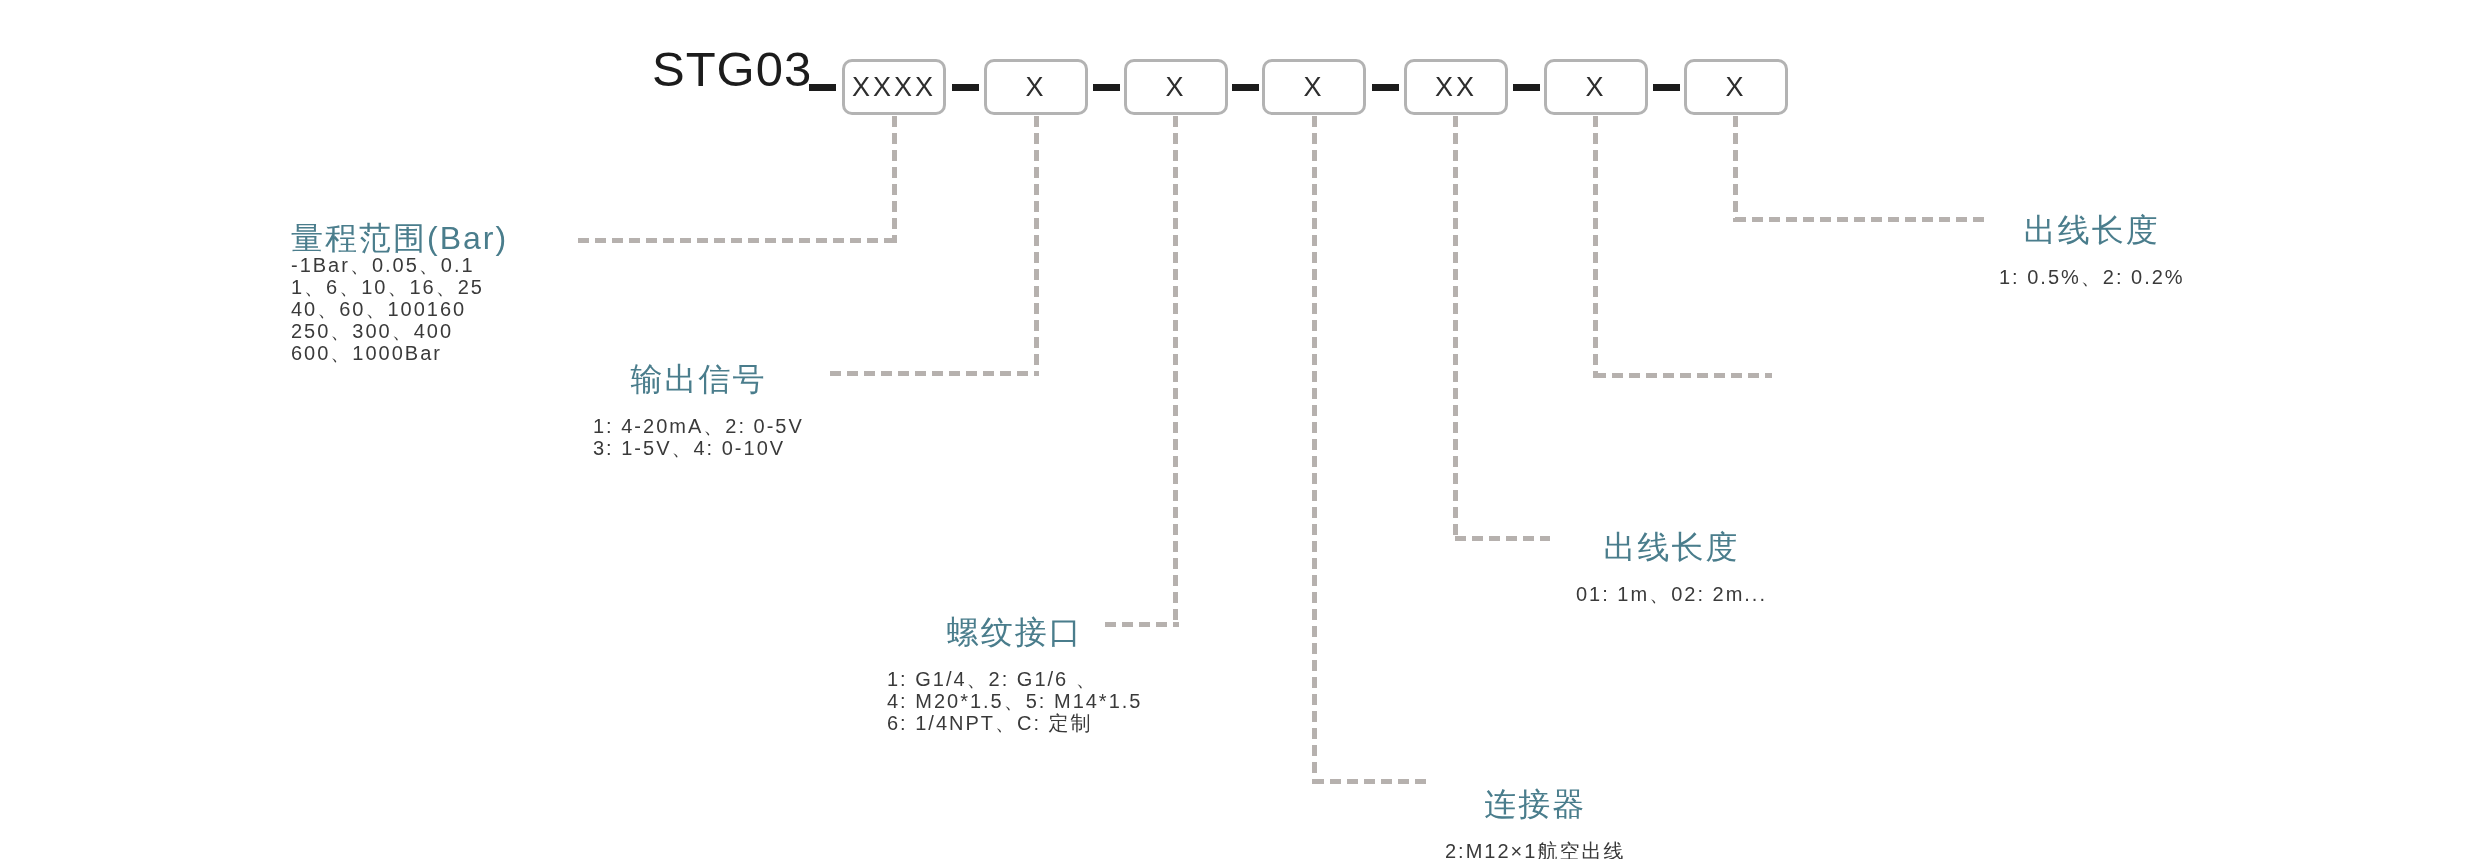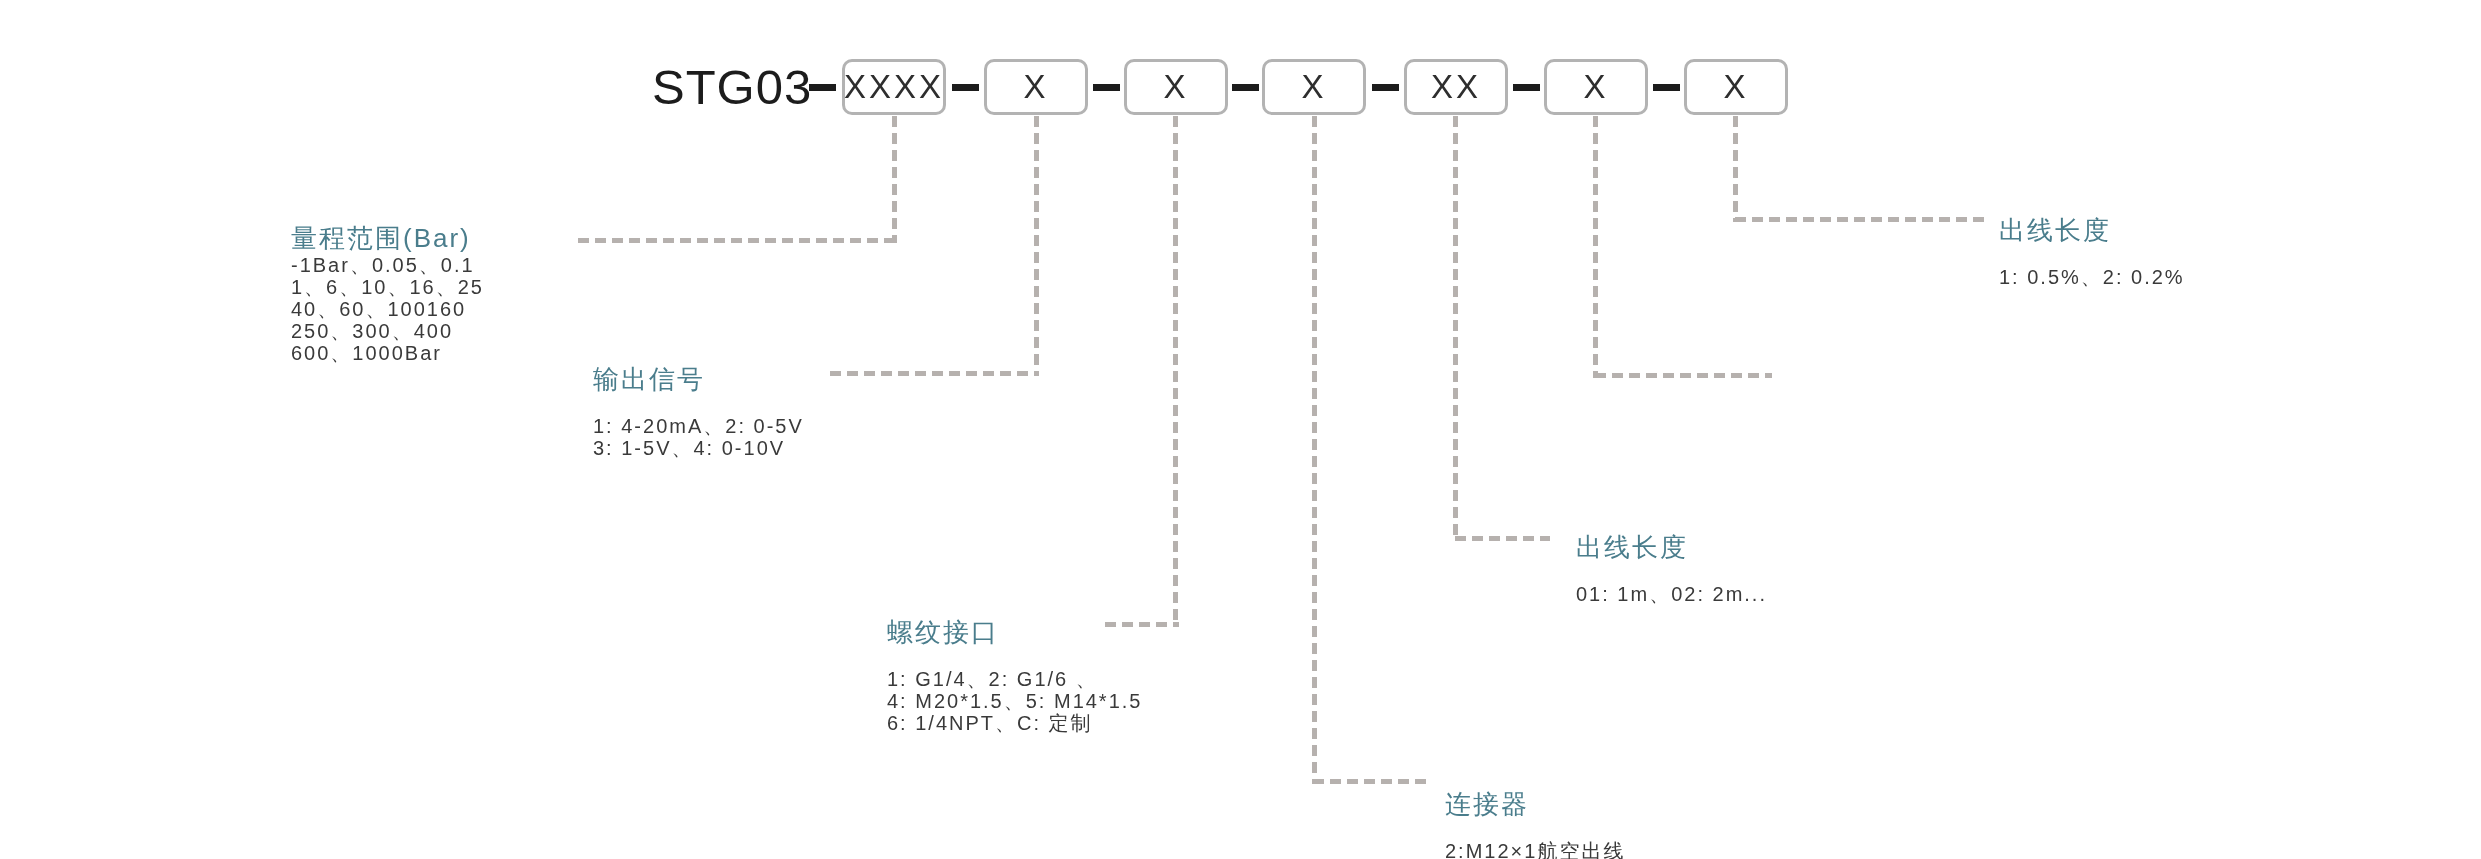--- a/index.html
+++ b/index.html
@@ -15,52 +15,52 @@
   .canvas {
     position: relative;
     width: 2481px;
     height: 859px;
     background: #ffffff;
     overflow: hidden;
   }
   
   .model-prefix {
     position: absolute;
-    top: 59px; left: 652px; height: 56px;
+    top: 41px; left: 652px; height: 56px;
     display: flex; align-items: center;
     font-size: 49px; letter-spacing: 1px; color: var(--ink);
   }
   .code-box {
     position: absolute;
     top: 59px; width: 104px; height: 56px;
     border: 3.5px solid var(--box-border);
     border-radius: 10px;
     background: #ffffff;
     display: flex; align-items: center; justify-content: center;
-    font-size: 33px; letter-spacing: 3px; color: #2e2e2e;
+    font-size: 27px; letter-spacing: 3px; color: #2e2e2e;
   }
   .code-sep {
     position: absolute;
     top: 84px; height: 7px; width: 27px;
     background: var(--ink);
   }
   
   .vline {
     position: absolute; width: 5px;
     background: repeating-linear-gradient(to bottom, var(--dash) 0 11px, transparent 11px 17px);
   }
   .hline {
     position: absolute; height: 5px;
     background: repeating-linear-gradient(to right, var(--dash) 0 11px, transparent 11px 17px);
   }
   
   .section { position: absolute; }
   .section-title {
-    font-size: 26px; line-height: 32px; letter-spacing: 2px;
-    color: var(--accent); white-space: nowrap;
+    font-size: 32px; line-height: 32px; letter-spacing: 2px;
+    color: var(--accent); white-space: nowrap; text-align: center;
   }
   .section-values {
     margin-top: 20px;
     font-size: 20px; line-height: 22px; letter-spacing: 2px;
     color: var(--text); white-space: nowrap;
   }
   .section-range .section-values { margin-top: 0; }
 </style>
 </head>
 <body>

